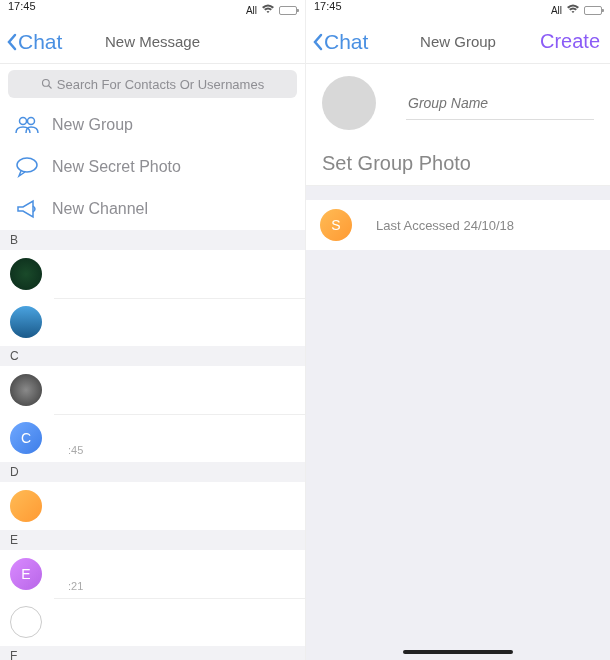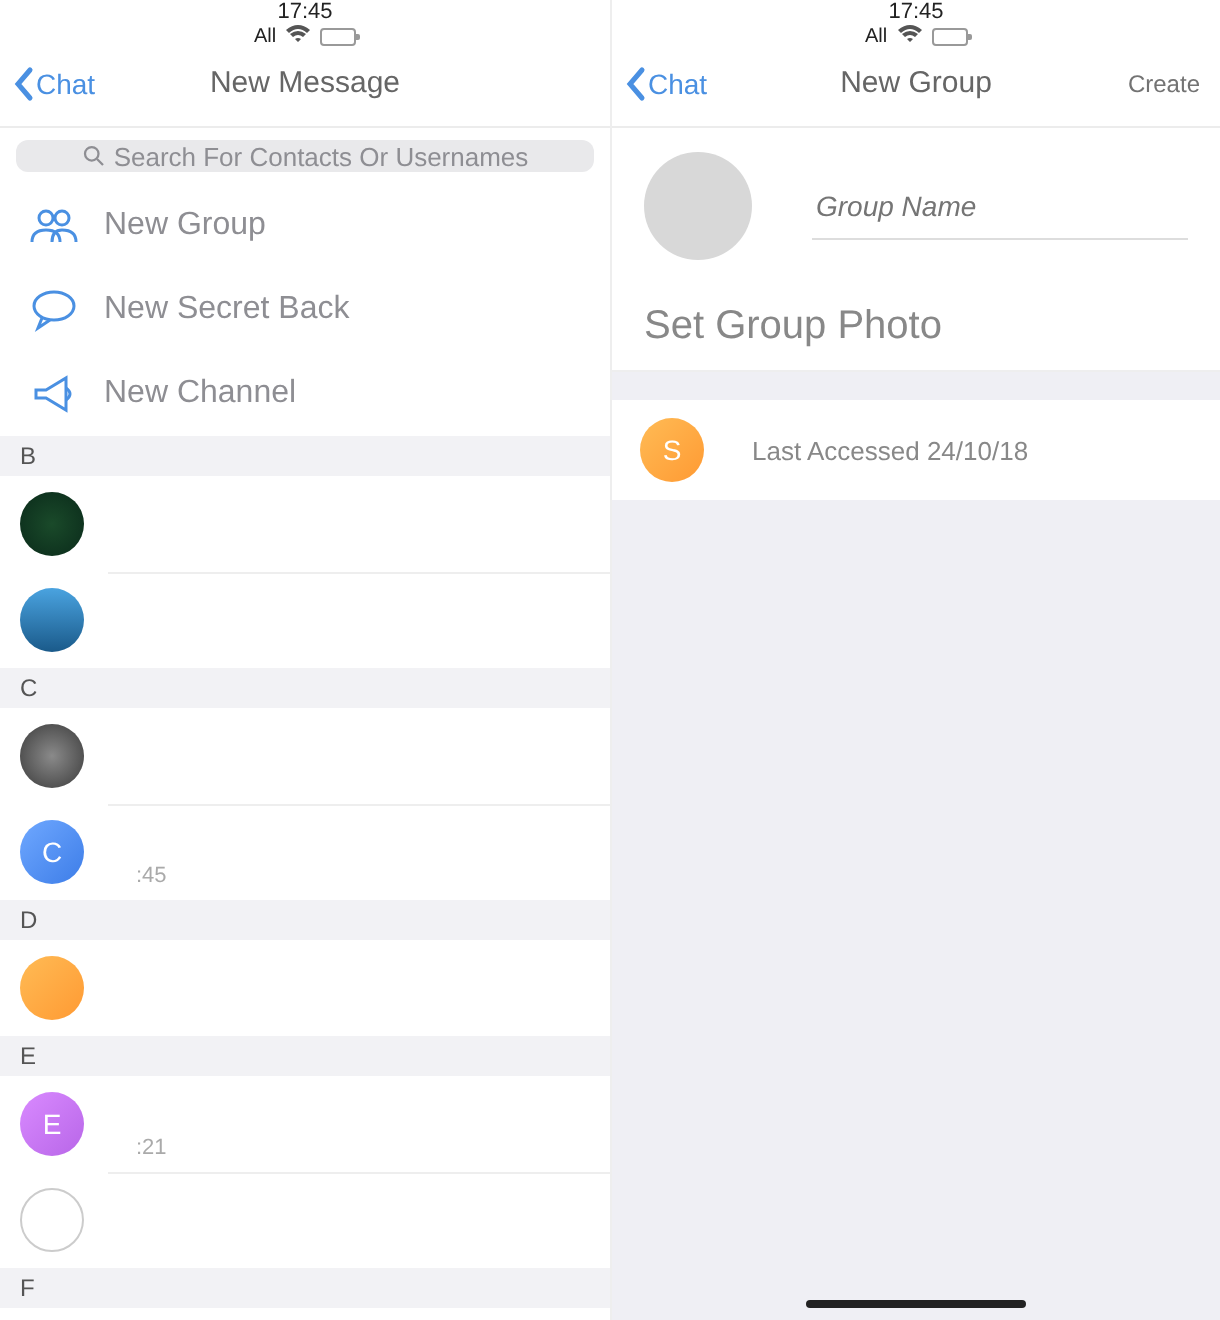--- a/index.html
+++ b/index.html
@@ -1,32 +1,32 @@
 <!DOCTYPE html>
 <html><head>
   <meta charset="utf-8">
   <style>
     * { margin: 0; padding: 0; box-sizing: border-box; font-family: -apple-system, Helvetica, Arial, sans-serif; }
     body { display: flex; width: 610px; height: 660px; background: #fff; }
     .screen { width: 305px; height: 660px; background: #fff; position: relative; overflow: hidden; }
     .screen + .screen { border-left: 1px solid #eee; }
 
-    .status-bar { height: 20px; display: flex; justify-content: space-between; align-items: center; padding: 0 8px; font-size: 11px; font-weight: 500; color: #222; flex-direction: column; }
+    .status-bar { height: 20px; display: flex; justify-content: space-between; padding: 0 8px; font-size: 11px; font-weight: 500; color: #222; }
     .status-right { display: flex; align-items: center; gap: 4px; font-size: 10px; }
     .battery { width: 18px; height: 9px; border: 1px solid #999; border-radius: 2px; position: relative; }
     .battery::after { content: ''; position: absolute; right: -3px; top: 2px; width: 2px; height: 3px; background: #999; border-radius: 0 1px 1px 0; }
     .battery .fill { width: 25%; height: 100%; background: #ff3b30; }
 
     .nav { height: 44px; display: flex; align-items: center; justify-content: center; position: relative; border-bottom: 1px solid #ececec; }
-    .nav .back { position: absolute; left: 6px; display: flex; align-items: center; color: #4a90e2; font-size: 14px; cursor: pointer; }
+    .nav .back { position: absolute; left: 6px; display: flex; align-items: center; color: #4a90e2; font-size: 21px; cursor: pointer; }
     .nav .back svg { width: 12px; height: 18px; }
     .nav .title { font-size: 15px; color: #666; font-weight: 400; }
-    .nav .action { position: absolute; right: 10px; color: #737373; font-size: 12px; }
-
-    .search-bar { margin: 6px 8px; height: 16px; background: #e9e9eb; border-radius: 6px; display: flex; align-items: center; justify-content: center; color: #8e8e93; font-size: 13px; gap: 4px; }
+    .nav .action { position: absolute; right: 10px; color: #8b5cf6; font-size: 20px; }
+
+    .search-bar { margin: 6px 8px; height: 28px; background: #e9e9eb; border-radius: 6px; display: flex; align-items: center; justify-content: center; color: #8e8e93; font-size: 13px; gap: 4px; }
     .search-bar svg { width: 12px; height: 12px; fill: #8e8e93; }
 
     .menu-item { display: flex; align-items: center; height: 42px; padding: 0 14px; color: #8e8e93; font-size: 16px; cursor: pointer; }
     .menu-item .ico { width: 26px; height: 26px; margin-right: 12px; display: flex; align-items: center; justify-content: center; }
     .menu-item .ico svg { stroke: #4a90e2; fill: none; stroke-width: 1.5; }
 
     .section-header { background: #f2f2f5; height: 20px; padding: 0 10px; font-size: 12px; color: #555; display: flex; align-items: center; }
     .contact-row { display: flex; align-items: center; height: 48px; padding: 0 10px; position: relative; }
     .contact-row + .contact-row::before { content: ''; position: absolute; top: 0; left: 54px; right: 0; height: 1px; background: #eee; }
     .avatar { width: 32px; height: 32px; border-radius: 50%; margin-right: 12px; display: flex; align-items: center; justify-content: center; color: #fff; font-size: 14px; font-weight: 500; flex-shrink: 0; }
@@ -100,21 +100,21 @@
     </span>
     <span>New Group</span>
   </div>
   <div class="menu-item">
     <span class="ico">
       <svg width="24" height="22" viewBox="0 0 24 22">
           <ellipse cx="12" cy="9" rx="10" ry="7"></ellipse>
           <path d="M6 15 L4 20 L10 16"></path>
         </svg>
     </span>
-    <span>New Secret Back</span>
+    <span>New Secret Photo</span>
   </div>
   <div class="menu-item">
     <span class="ico">
       <svg width="24" height="20" viewBox="0 0 24 20">
           <path d="M3 8 L3 12 L8 12 L18 18 L18 2 L8 8 Z"></path>
           <path d="M18 7 Q22 10 18 13"></path>
         </svg>
     </span>
     <span>New Channel</span>
   </div>

